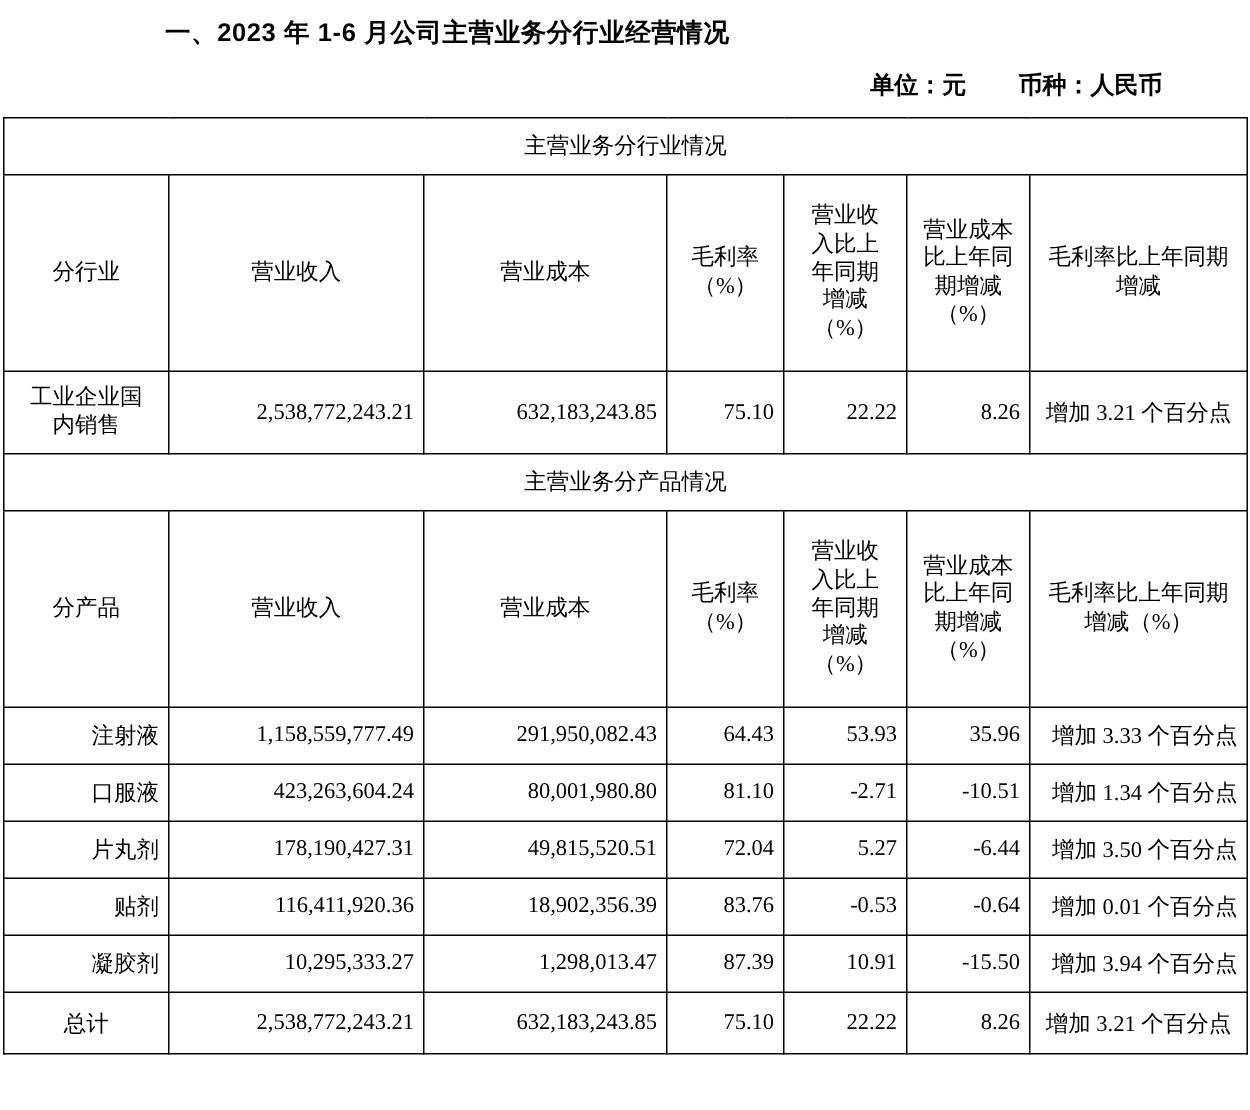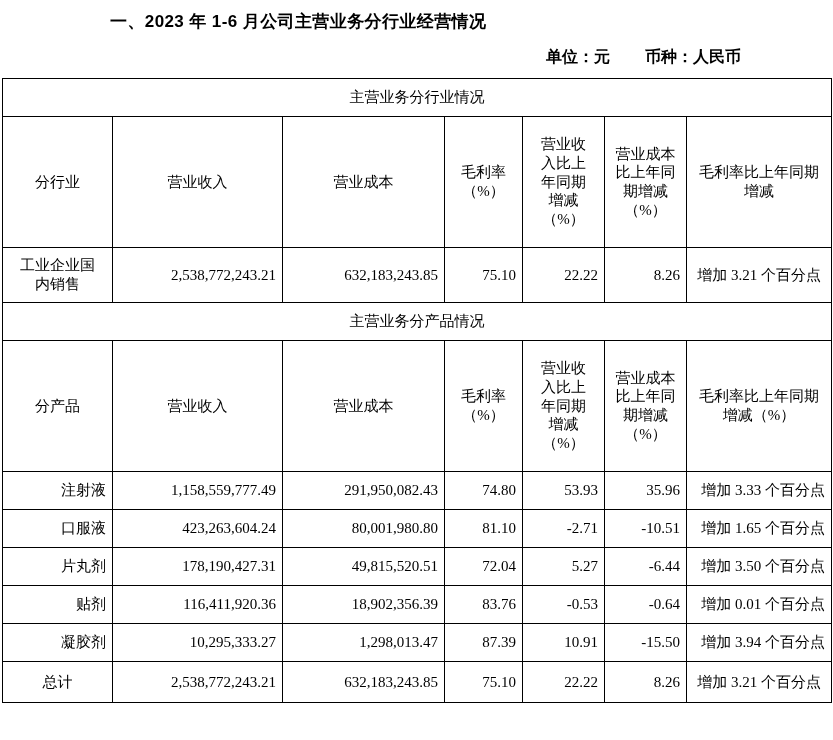--- a/index.html
+++ b/index.html
@@ -23,21 +23,21 @@
   .doc-title {
     font-family: "Liberation Sans", "DejaVu Sans", sans-serif;
     font-weight: bold;
     font-size: 17px;
     padding: 10px 0 0 110px;
     letter-spacing: 0.4px;
   }
   .unit-line {
     text-align: right;
     font-size: 16px;
-    padding: 14px 92px 10px 0;
+    padding: 14px 58px 10px 0;
     font-family: "Liberation Sans", "DejaVu Sans", sans-serif;
     font-weight: bold;
   }
   .unit-line .sep {
     display: inline-block;
     width: 26px;
   }
   table.main {
     border-collapse: collapse;
     width: 829px;
@@ -193,33 +193,33 @@
         <td>
           <div>毛利率比上年同期</div>
           <div>增减（%）</div>
         </td>
       </tr>
 
       <tr class="prod-row">
         <td class="lft">注射液</td>
         <td class="num">1,158,559,777.49</td>
         <td class="num">291,950,082.43</td>
-        <td class="num">74.80</td>
+        <td class="num">64.43</td>
         <td class="num">53.93</td>
         <td class="num">35.96</td>
         <td class="ctr">增加 3.33 个百分点</td>
       </tr>
       <tr class="prod-row">
         <td class="lft">口服液</td>
         <td class="num">423,263,604.24</td>
         <td class="num">80,001,980.80</td>
         <td class="num">81.10</td>
         <td class="num">-2.71</td>
         <td class="num">-10.51</td>
-        <td class="ctr">增加 1.65 个百分点</td>
+        <td class="ctr">增加 1.34 个百分点</td>
       </tr>
       <tr class="prod-row">
         <td class="lft">片丸剂</td>
         <td class="num">178,190,427.31</td>
         <td class="num">49,815,520.51</td>
         <td class="num">72.04</td>
         <td class="num">5.27</td>
         <td class="num">-6.44</td>
         <td class="ctr">增加 3.50 个百分点</td>
       </tr>

